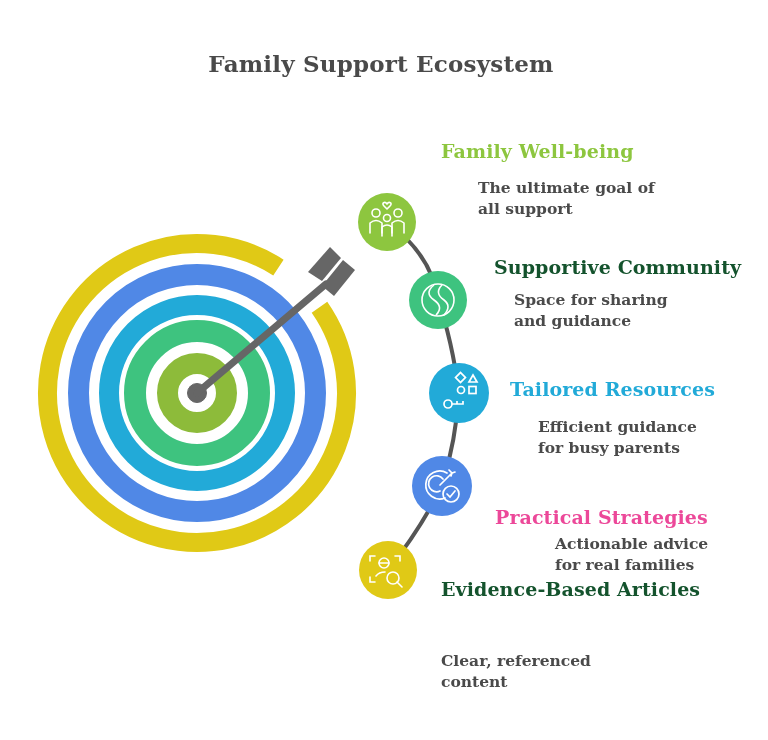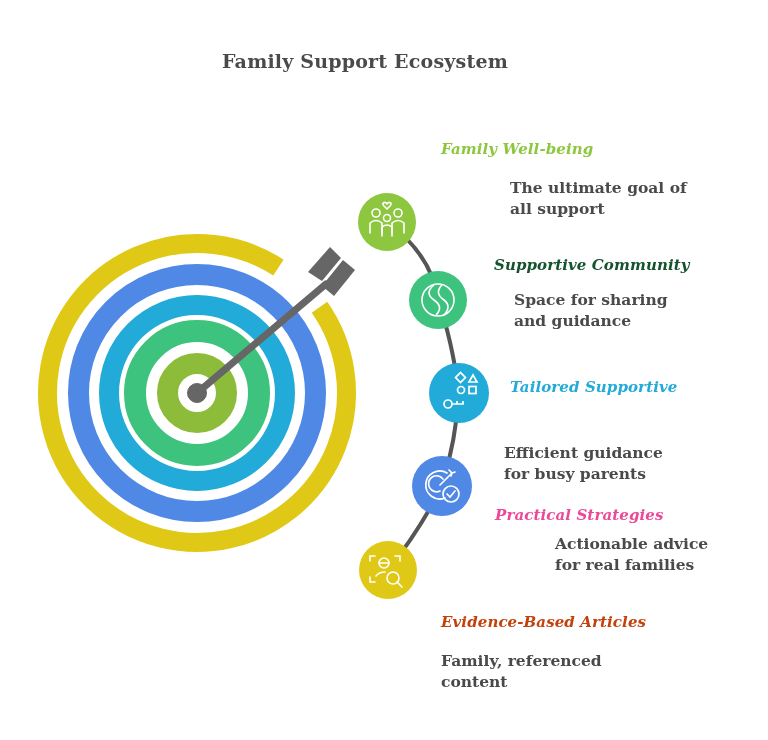--- a/index.html
+++ b/index.html
@@ -1,21 +1,21 @@
 <!DOCTYPE html>
 <html><head>
 <meta charset="utf-8">
 <style>
   html, body { margin: 0; padding: 0; background: #ffffff; }
   body { width: 768px; height: 740px; position: relative; overflow: hidden;
          font-family: "DejaVu Serif", "Liberation Serif", serif; }
-  #title { position: absolute; left: 0; width: 730px; top: 50px; text-align: center;
-           font-size: 19px; font-weight: bold; color: #4a4a4a; letter-spacing: 0.2px; }
+  #title { position: absolute; left: 16px; width: 730px; top: 50px; text-align: center;
+           font-size: 23px; font-weight: bold; color: #4a4a4a; letter-spacing: 0.2px; }
   svg#art { position: absolute; left: 0; top: 0; }
-  .label { position: absolute; font-weight: bold; font-size: 15px; white-space: nowrap; letter-spacing: 0.1px; font-style: italic; }
+  .label { position: absolute; font-weight: bold; font-size: 19px; white-space: nowrap; letter-spacing: 0.1px; }
   .desc { position: absolute; font-weight: bold; font-size: 15.5px; color: #4a4a4a; line-height: 21px; white-space: pre-line; }
 </style>
 </head>
 <body>
 
 <div id="title">Family Support Ecosystem</div>
 
 <svg id="art" width="768" height="740" viewBox="0 0 768 740">
 
   <g>
@@ -83,30 +83,30 @@
       <circle cx="384" cy="563" r="5"></circle>
       <path d="M379,563 h10"></path>
       <path d="M376,576 q3,-4 9,-4"></path>
       <circle cx="393" cy="578" r="6"></circle>
       <path d="M397,582 l5,5"></path>
     </g>
   </g>
 </svg>
 
 <div class="label" id="l0" style="left: 441px; top: 140px; color: rgb(141, 198, 63);">Family Well-being</div>
-<div class="desc" style="left:478px; top:177px;margin-left:32px;">The ultimate goal of
+<div class="desc" style="left:478px; top:177px;">The ultimate goal of
 all support</div>
 
 <div class="label" id="l1" style="left: 494px; top: 256px; color: #14532d;">Supportive Community</div>
 <div class="desc" style="left:514px; top:289px;">Space for sharing
 and guidance</div>
 
-<div class="label" id="l2" style="left: 510px; top: 378px; color: rgb(34, 170, 216);">Tailored Supportive</div>
-<div class="desc" style="left:504px; top:416px;margin-top:26px;">Efficient guidance
+<div class="label" id="l2" style="left: 510px; top: 378px; color: rgb(34, 170, 216);">Tailored Resources</div>
+<div class="desc" style="left:538px; top:416px;">Efficient guidance
 for busy parents</div>
 
 <div class="label" id="l3" style="left: 495px; top: 506px; color: #ec4899;">Practical Strategies</div>
 <div class="desc" style="left:514px; top:533px;margin-left:41px;">Actionable advice
 for real families</div>
 
-<div class="label" id="l4" style="left: 441px; top: 613px; color: #c2410c;">Evidence-Based Articles</div>
-<div class="desc" style="left:441px; top:650px;">Family, referenced
+<div class="label" id="l4" style="left: 441px; top: 578px; color: #14532d;">Evidence-Based Articles</div>
+<div class="desc" style="left:441px; top:650px;">Clear, referenced
 content</div>
 
 </body></html>

